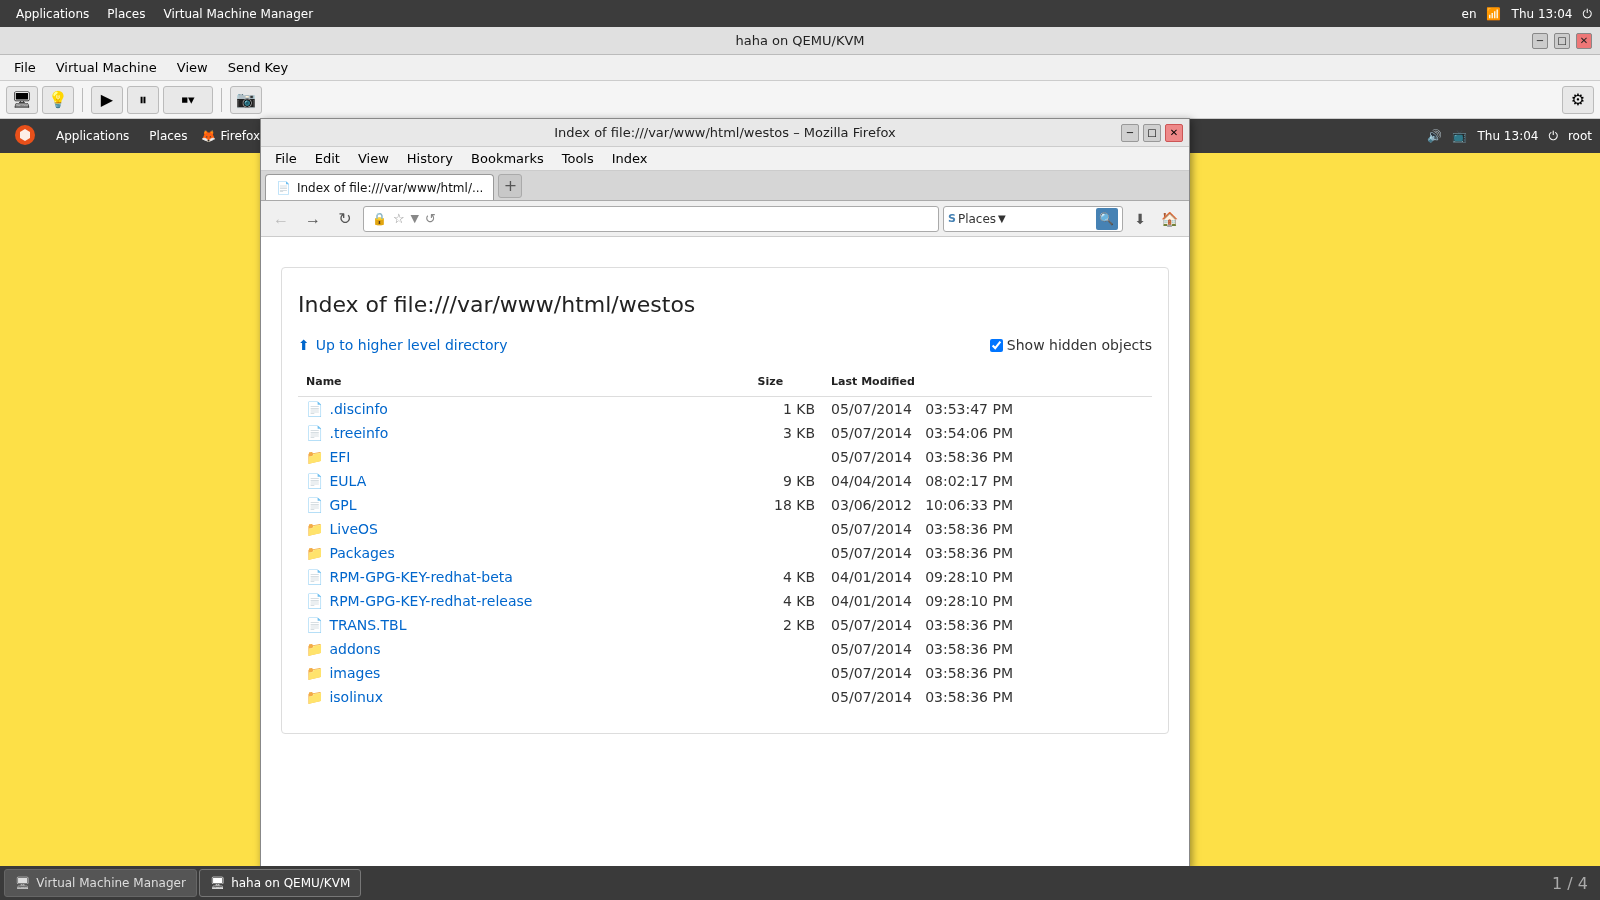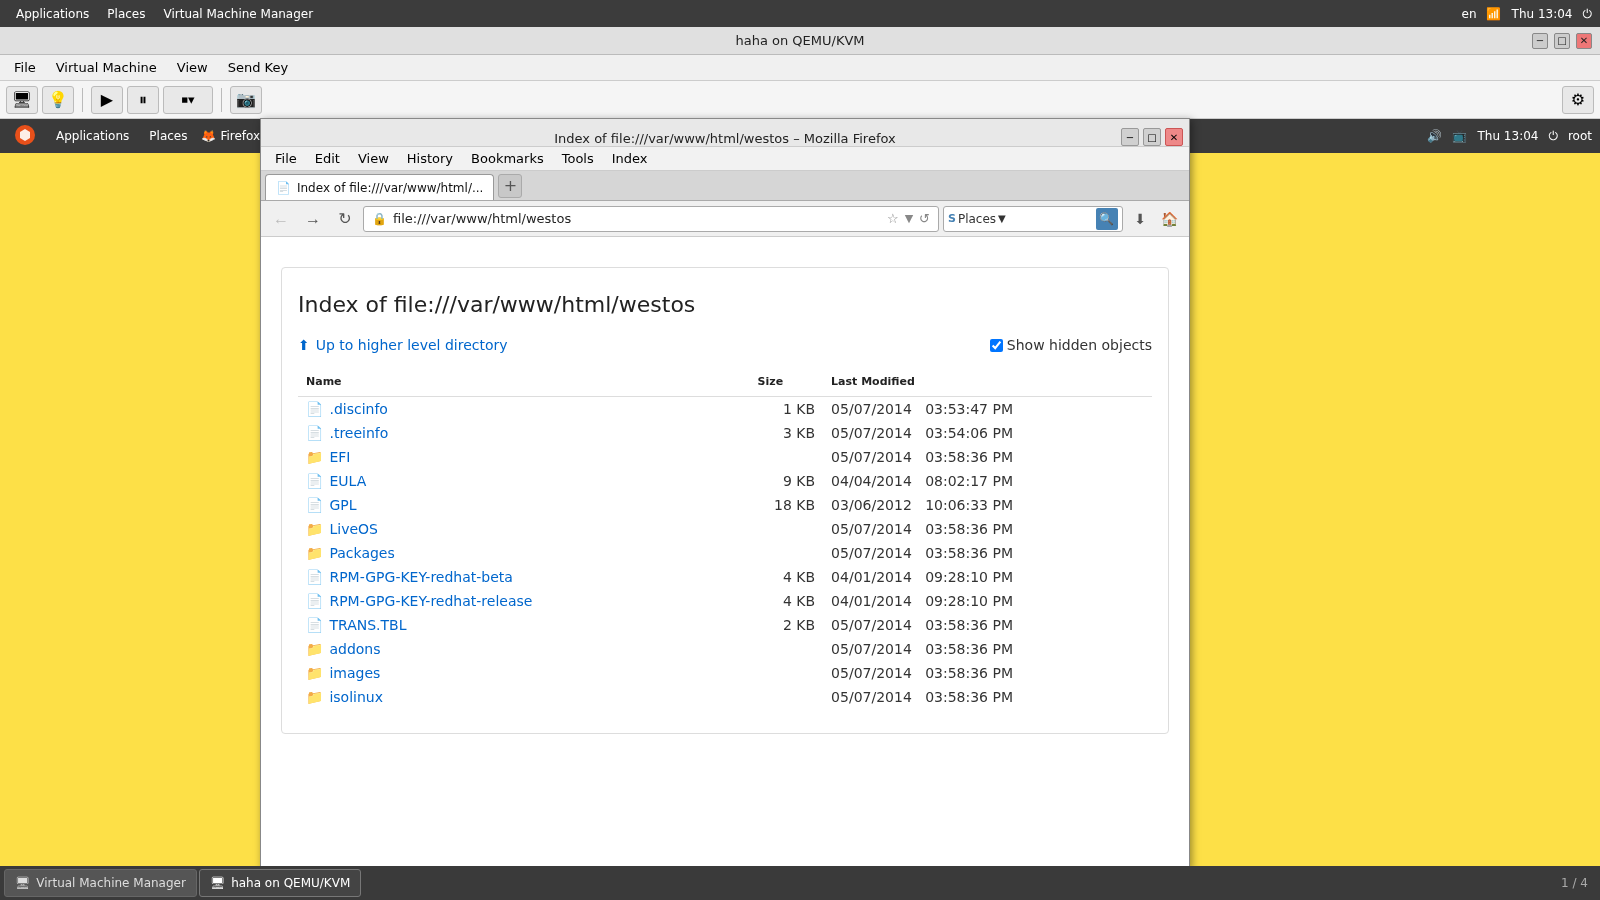--- a/index.html
+++ b/index.html
@@ -167,21 +167,21 @@
     .panel-menu-item {
       cursor: pointer;
       padding: 2px 6px;
     }
 
     
     .ff-titlebar {
       background: #e8e8e8;
       height: 28px;
       display: flex;
-      align-items: flex-end;
+      align-items: center;
       padding: 0 8px;
       border-bottom: 1px solid #ccc;
       position: relative;
     }
     .ff-titlebar .ff-title {
       flex: 1;
       text-align: center;
       font-size: 13px;
       color: #222;
     }
@@ -446,21 +446,21 @@
       gap: 6px;
       cursor: pointer;
       color: #ddd;
       font-size: 12px;
       white-space: nowrap;
     }
     .taskbar-item.active { background: #444; border-color: #777; color: #fff; }
     .taskbar-right {
       margin-left: auto;
       color: #aaa;
-      font-size: 12px;
+      font-size: 16px;
       padding-right: 8px;
     }
 
     
     .ff-content::-webkit-scrollbar { width: 12px; }
     .ff-content::-webkit-scrollbar-track { background: #f0f0f0; }
     .ff-content::-webkit-scrollbar-thumb { background: #bbb; border-radius: 6px; }
   </style>
 </head>
 <body>
@@ -563,21 +563,20 @@
       </div>
       <div class="ff-tab-new">+</div>
     </div>
 
     <div class="ff-navbar">
       <button class="nav-btn disabled">←</button>
       <button class="nav-btn">→</button>
       <button class="nav-btn">↻</button>
       <div class="url-bar">
         <span class="url-bar-icon">🔒</span>
-        <span class="url-text">file:///var/www/html/westos</span>
         <span class="url-star">☆</span>
         <span style="color:#888;font-size:11px;">▼</span>
         <span style="color:#888;">↺</span>
       </div>
       <div class="search-bar">
         <div class="search-engine-btn">
           <span style="color:#4682b4;font-weight:bold;font-size:11px;">S</span>
           <span>Places</span>
           <span style="font-size:10px;">▼</span>
         </div>

